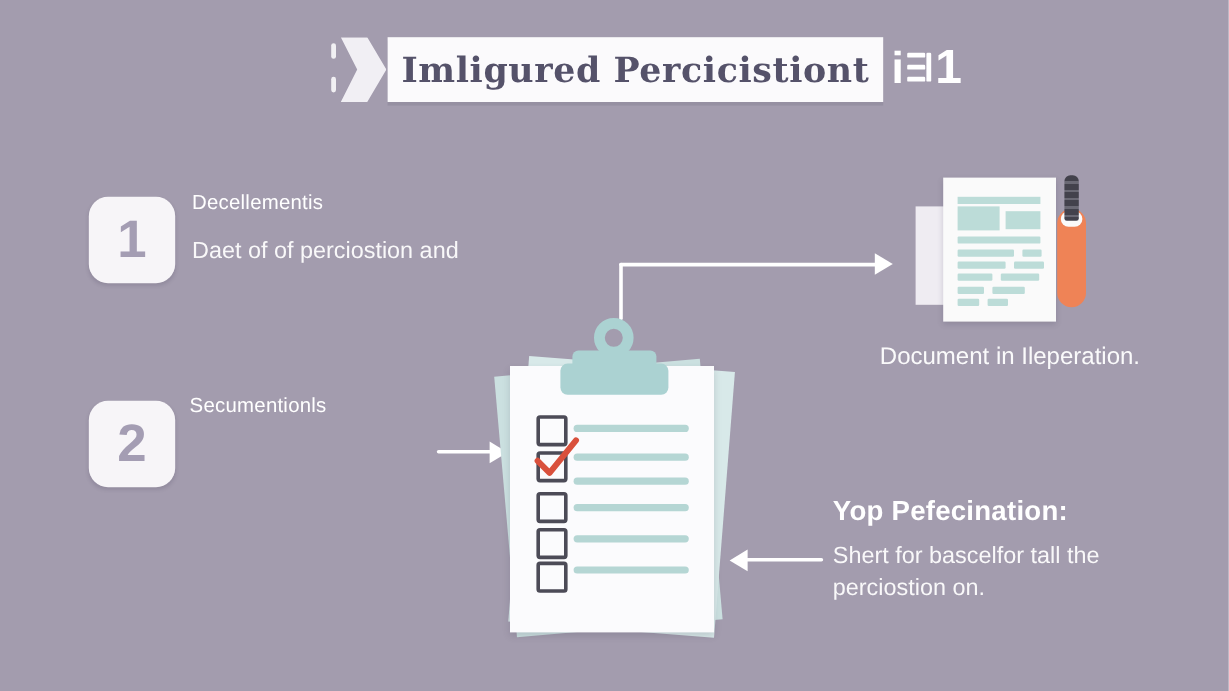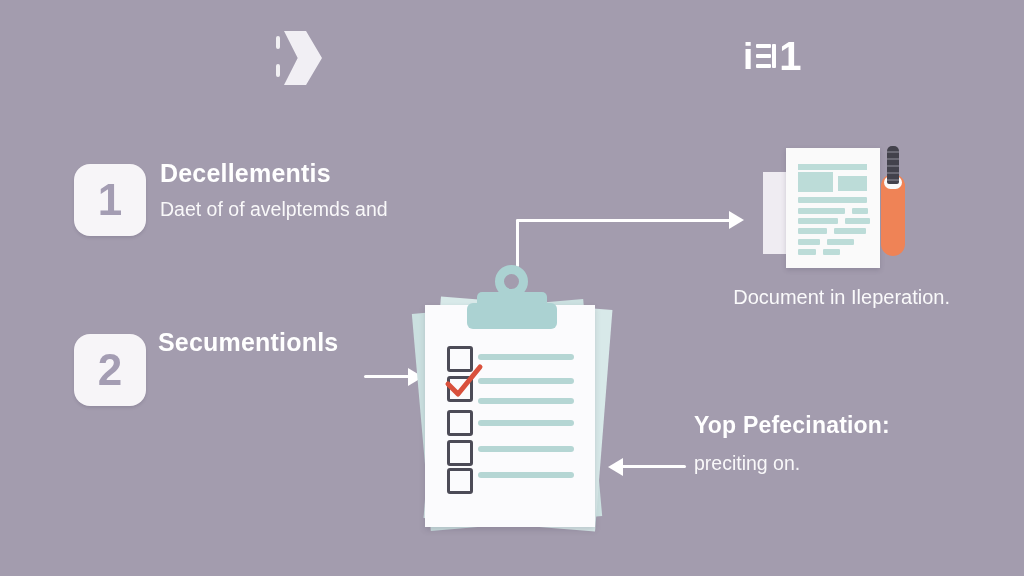--- a/index.html
+++ b/index.html
@@ -35,21 +35,21 @@
   .hdr-icon .bars i{position:absolute;right:0;top:1px;width:4px;height:24px;background:#fff;border-radius:1px;}
   .hdr-icon .one-glyph{font-weight:700;font-size:40px;line-height:1;}
 
   
   .num-card{
     width:72px;height:72px;border-radius:16px;background:#f7f5f8;
     display:flex;align-items:center;justify-content:center;
     box-shadow:0 2px 3px rgba(60,55,80,.15);
   }
   .num-card span{font-weight:700;font-size:44px;color:#a49db3;}
-  .step-heading{font-weight:700;font-size:25px;color:#ffffff;letter-spacing:.2px;text-align:right;}
+  .step-heading{font-weight:400;font-size:17px;color:#ffffff;letter-spacing:.2px;text-align:right;}
   .step-body{font-size:19.5px;line-height:27px;color:rgba(255,255,255,.93);}
   .step-body span{display:block;}
 
   
   .h-line{height:3px;background:#fff;border-radius:2px;}
   .v-line{width:3px;background:#fff;border-radius:2px;}
   .head-right{width:0;height:0;border-top:9px solid transparent;border-bottom:9px solid transparent;border-left:15px solid #fff;}
   .head-left{width:0;height:0;border-top:9px solid transparent;border-bottom:9px solid transparent;border-right:15px solid #fff;}
 
   
@@ -84,37 +84,40 @@
   .callout-body span{display:block;}
 </style>
 </head>
 <body>
 
 <div id="stage">
 
   <div class="abs dash" style="left:276px;top:36px;"></div>
   <div class="abs dash" style="left:276px;top:64px;"></div>
   <div class="abs ribbon-fold" style="left:284px;top:31px;"></div>
+  <div class="abs banner" style="left:323px;top:31px;">
+    <div class="banner-title">Imligured Percicistiont</div>
+  </div>
   <div class="abs hdr-icon" style="left:743px;top:36px;">
     <span class="i-glyph">i</span>
     <span class="bars">
         <span></span>
         <span></span>
         <span></span>
         <i></i>
       </span>
     <span class="one-glyph">1</span>
   </div>
 
   <div class="abs num-card" style="left:74px;top:164px;">
     <span>1</span>
   </div>
   <div class="abs step-heading" style="left:160px;top:159px;">Decellementis</div>
   <div class="abs step-body" style="left:160px;top:196px;">
-    <span>Daet of of avelptemds and</span>
+    <span>Daet of of perciostion and</span>
   </div>
 
   <div class="abs num-card" style="left:74px;top:334px;">
     <span>2</span>
   </div>
   <div class="abs step-heading" style="left:158px;top:328px;">Secumentionls</div>
   <div class="abs step-body" style="left:158px;top:364px;">
   </div>
 
   <div class="abs h-line" style="left:364px;top:375px;width:48px;"></div>
@@ -182,16 +185,17 @@
     </div>
   <div class="abs pen-holder" style="left:881px;top:174px;"></div>
   <div class="abs pen-notch" style="left:884px;top:176px;"></div>
   <div class="abs pen" style="left:887px;top:146px;"></div>
   <div class="abs caption" style="left:690px;top:286px;width:260px;text-align:right;">Document in Ileperation.</div>
 
   <div class="abs callout-heading" style="left:694px;top:412px;">Yop Pefecination:</div>
   <div class="abs head-left" style="left:608px;top:458px;"></div>
   <div class="abs h-line" style="left:620px;top:465px;width:66px;"></div>
   <div class="abs callout-body" style="left:694px;top:450px;">
-    <span>preciting on.</span>
+    <span>Shert for bascelfor tall the</span>
+    <span>perciostion on.</span>
   </div>
 
 </div>
 
 </body></html>

